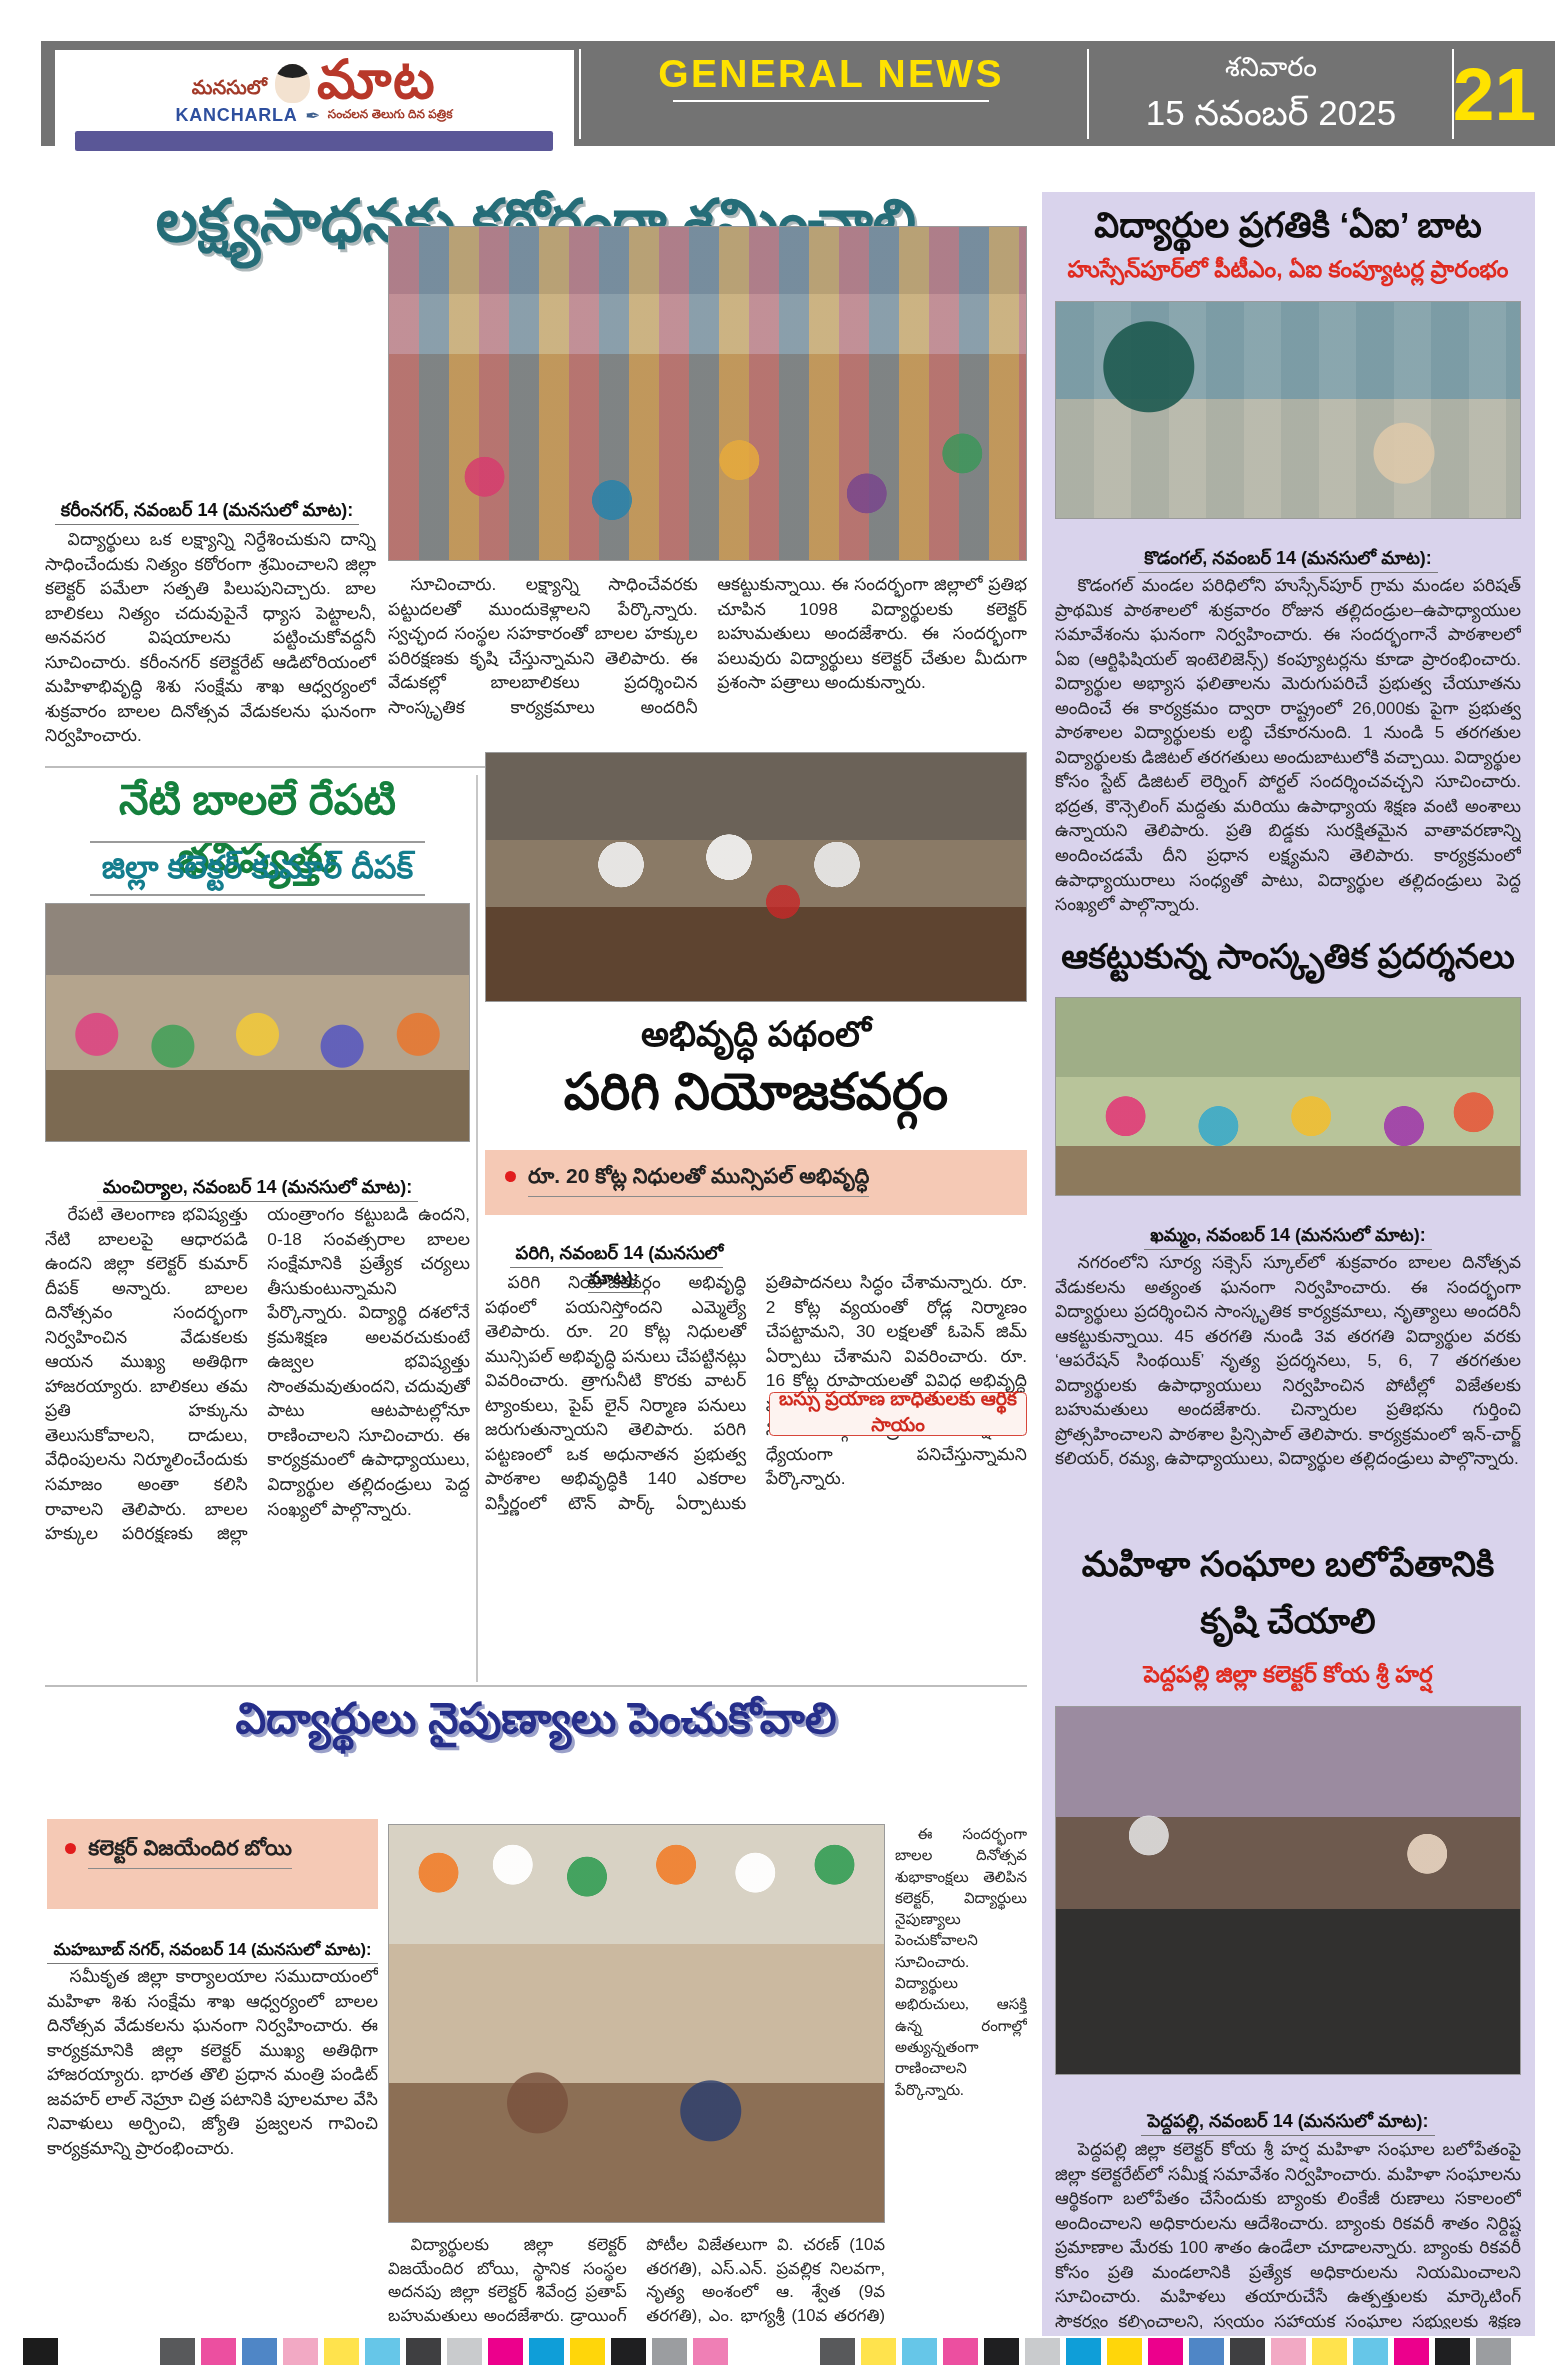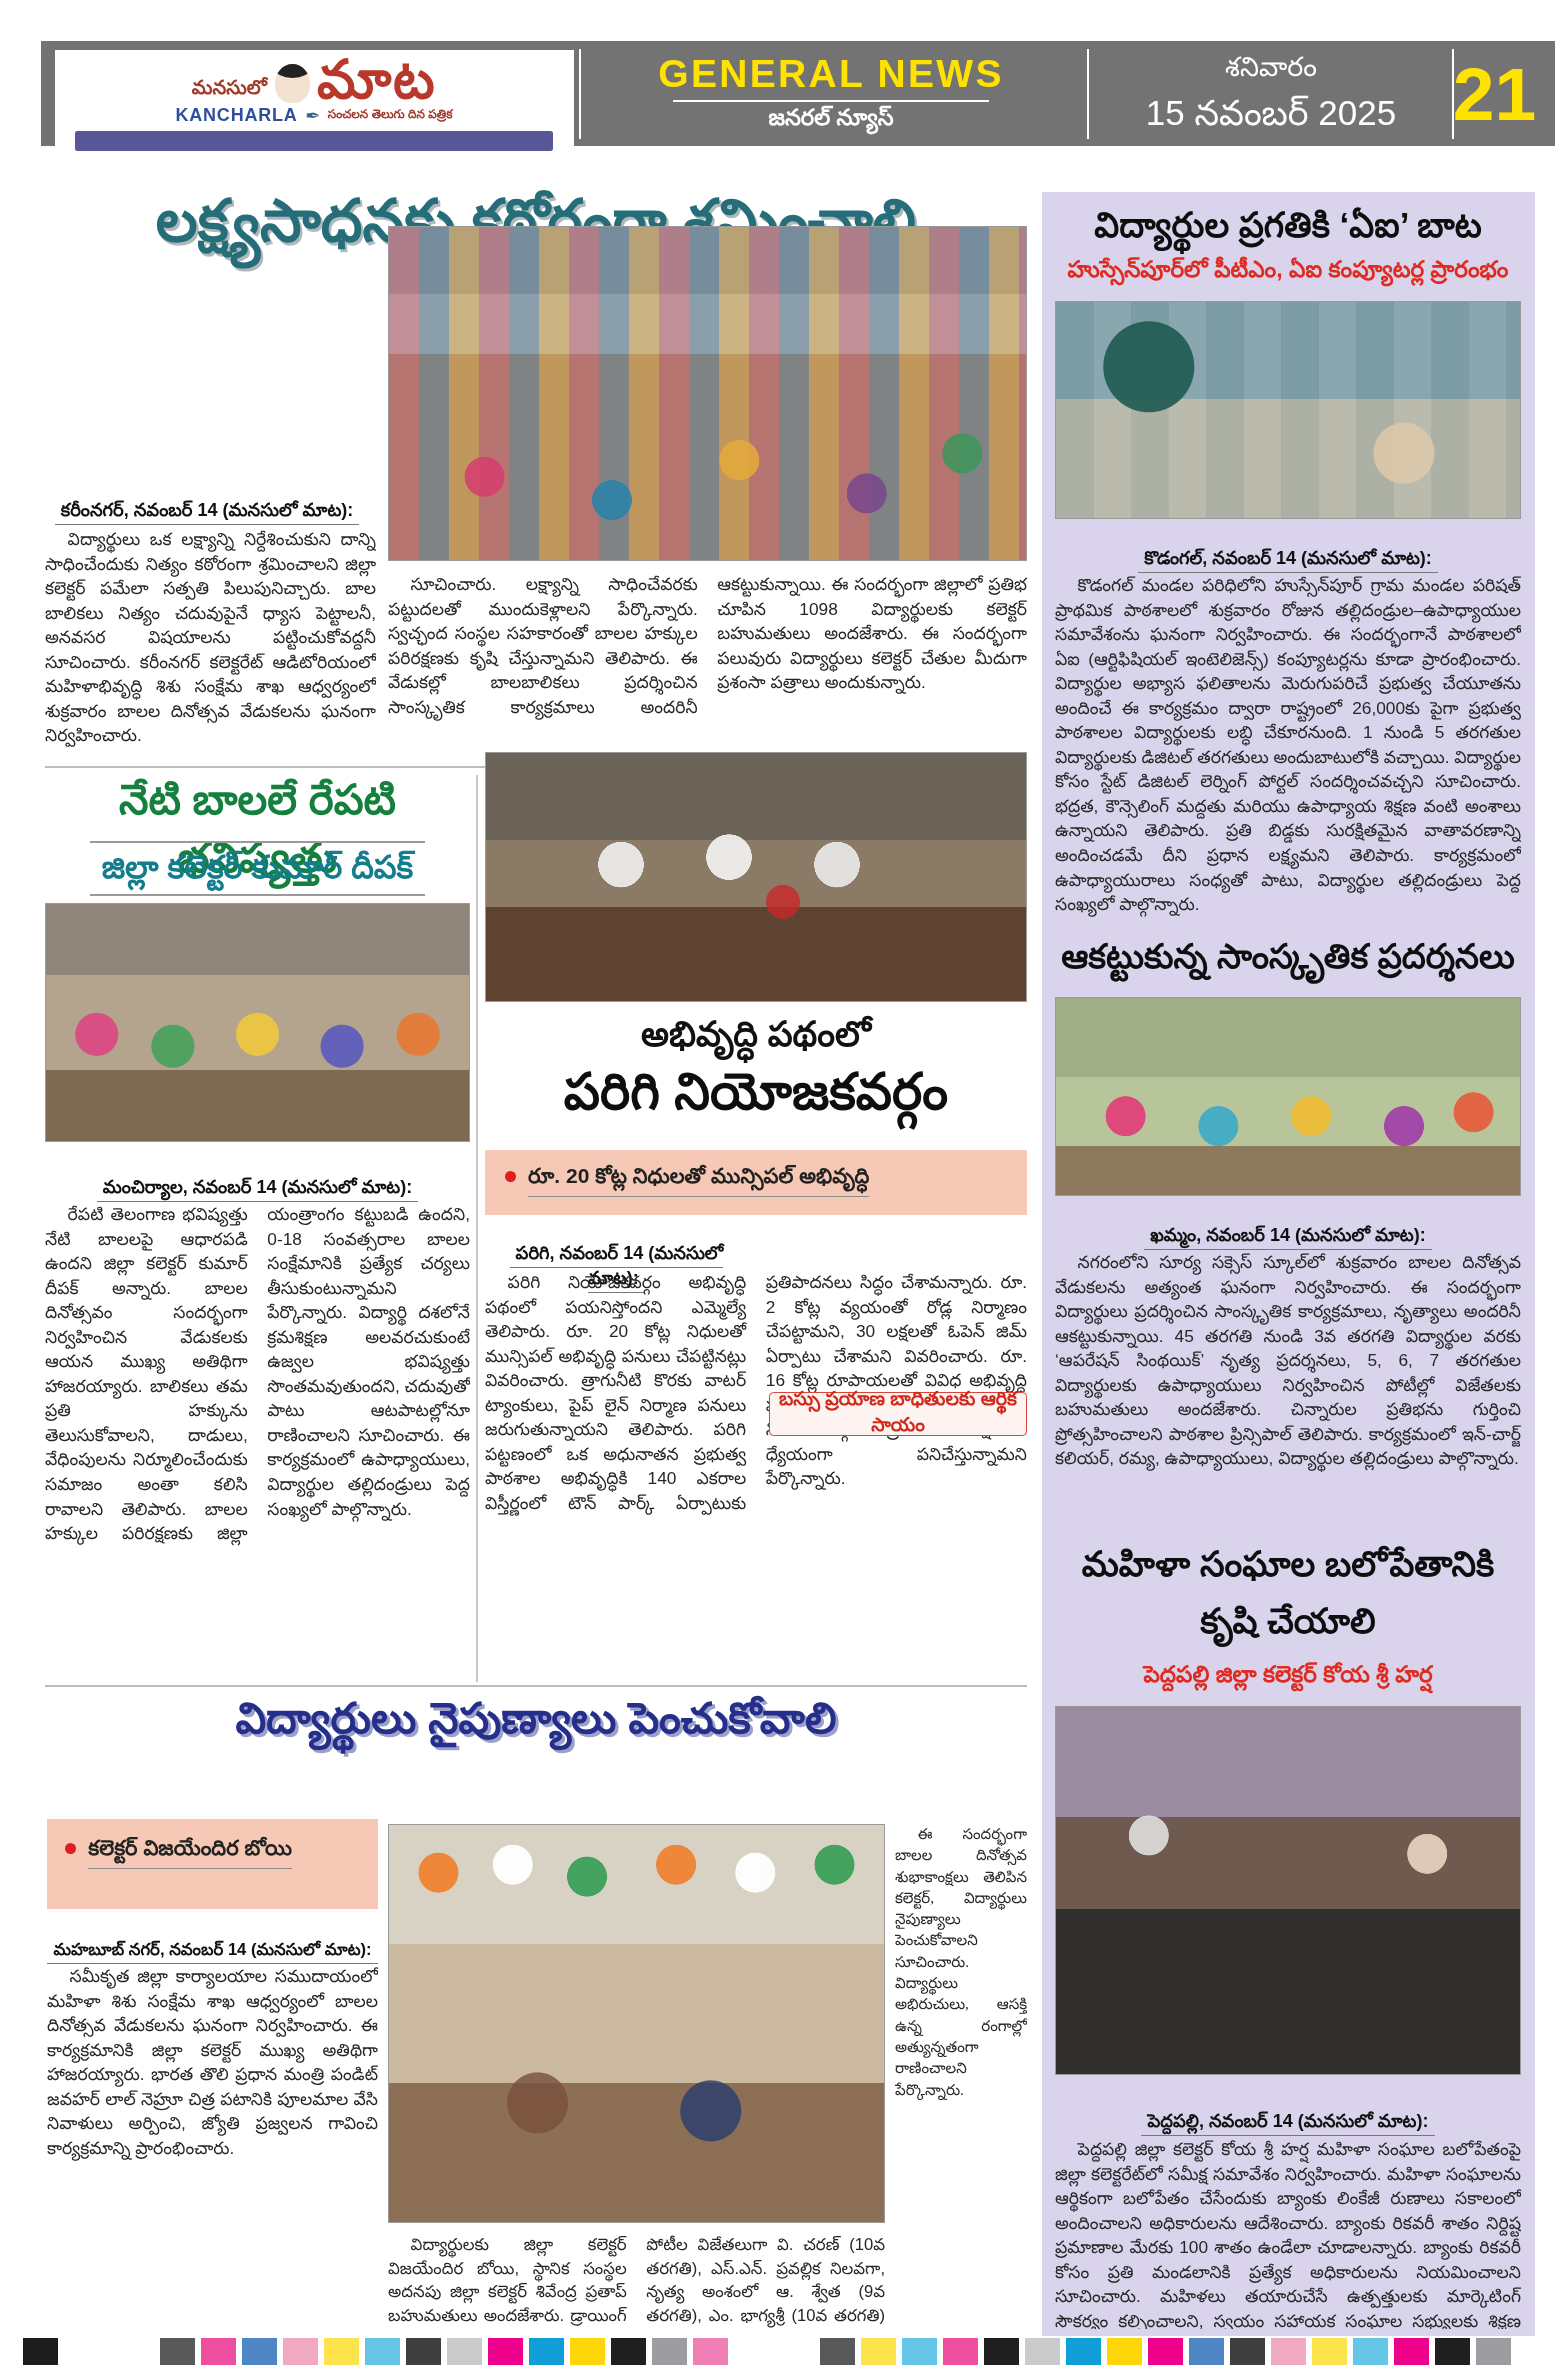--- a/index.html
+++ b/index.html
@@ -115,21 +115,20 @@
         <span class="logoBrand">KANCHARLA</span>
         <span class="penIcon">✒</span>
         <span class="logoTagline">సంచలన తెలుగు దిన పత్రిక</span>
       </div>
       <div class="logoBar"></div>
     </div>
     <div class="vline" style="left:538px"></div>
     <div class="sectionBlock">
       <div class="sectionEn">GENERAL NEWS</div>
       <div class="sectionRule"></div>
-      <div class="sectionTe">జనరల్ న్యూస్</div>
     </div>
     <div class="vline" style="left:1046px"></div>
     <div class="dateBlock">
       <div class="dateDay">శనివారం</div>
       <div class="dateFull">15 నవంబర్ 2025</div>
     </div>
     <div class="vline" style="left:1411px"></div>
     <div class="pageNum">21</div>
   </div>
 

